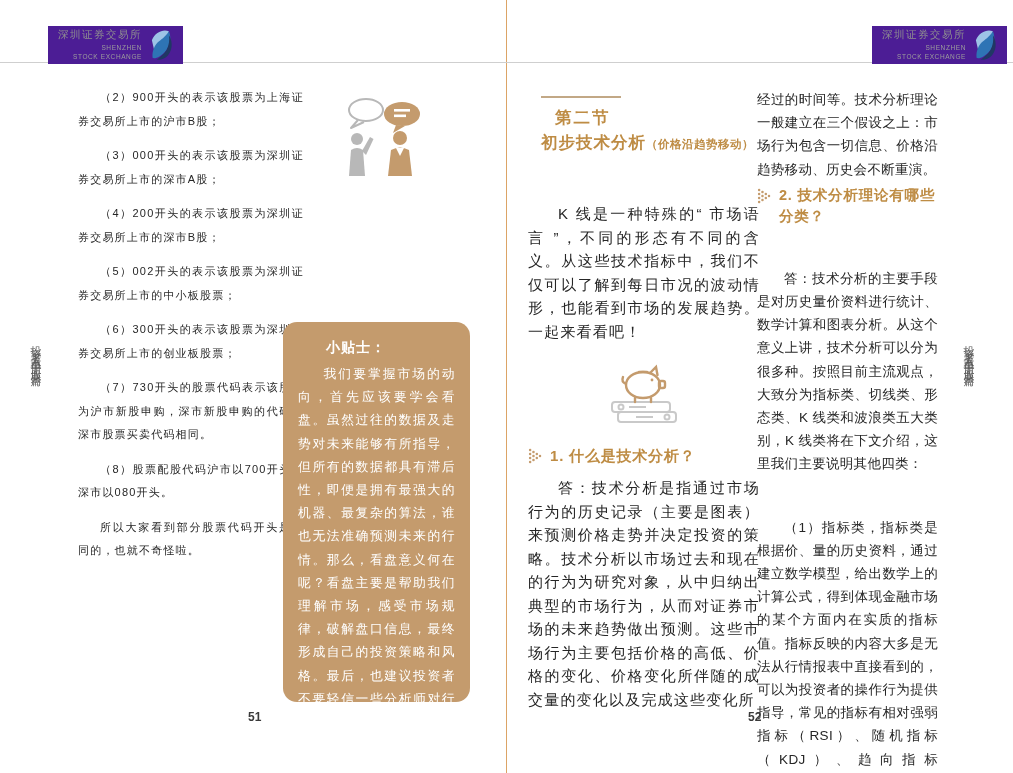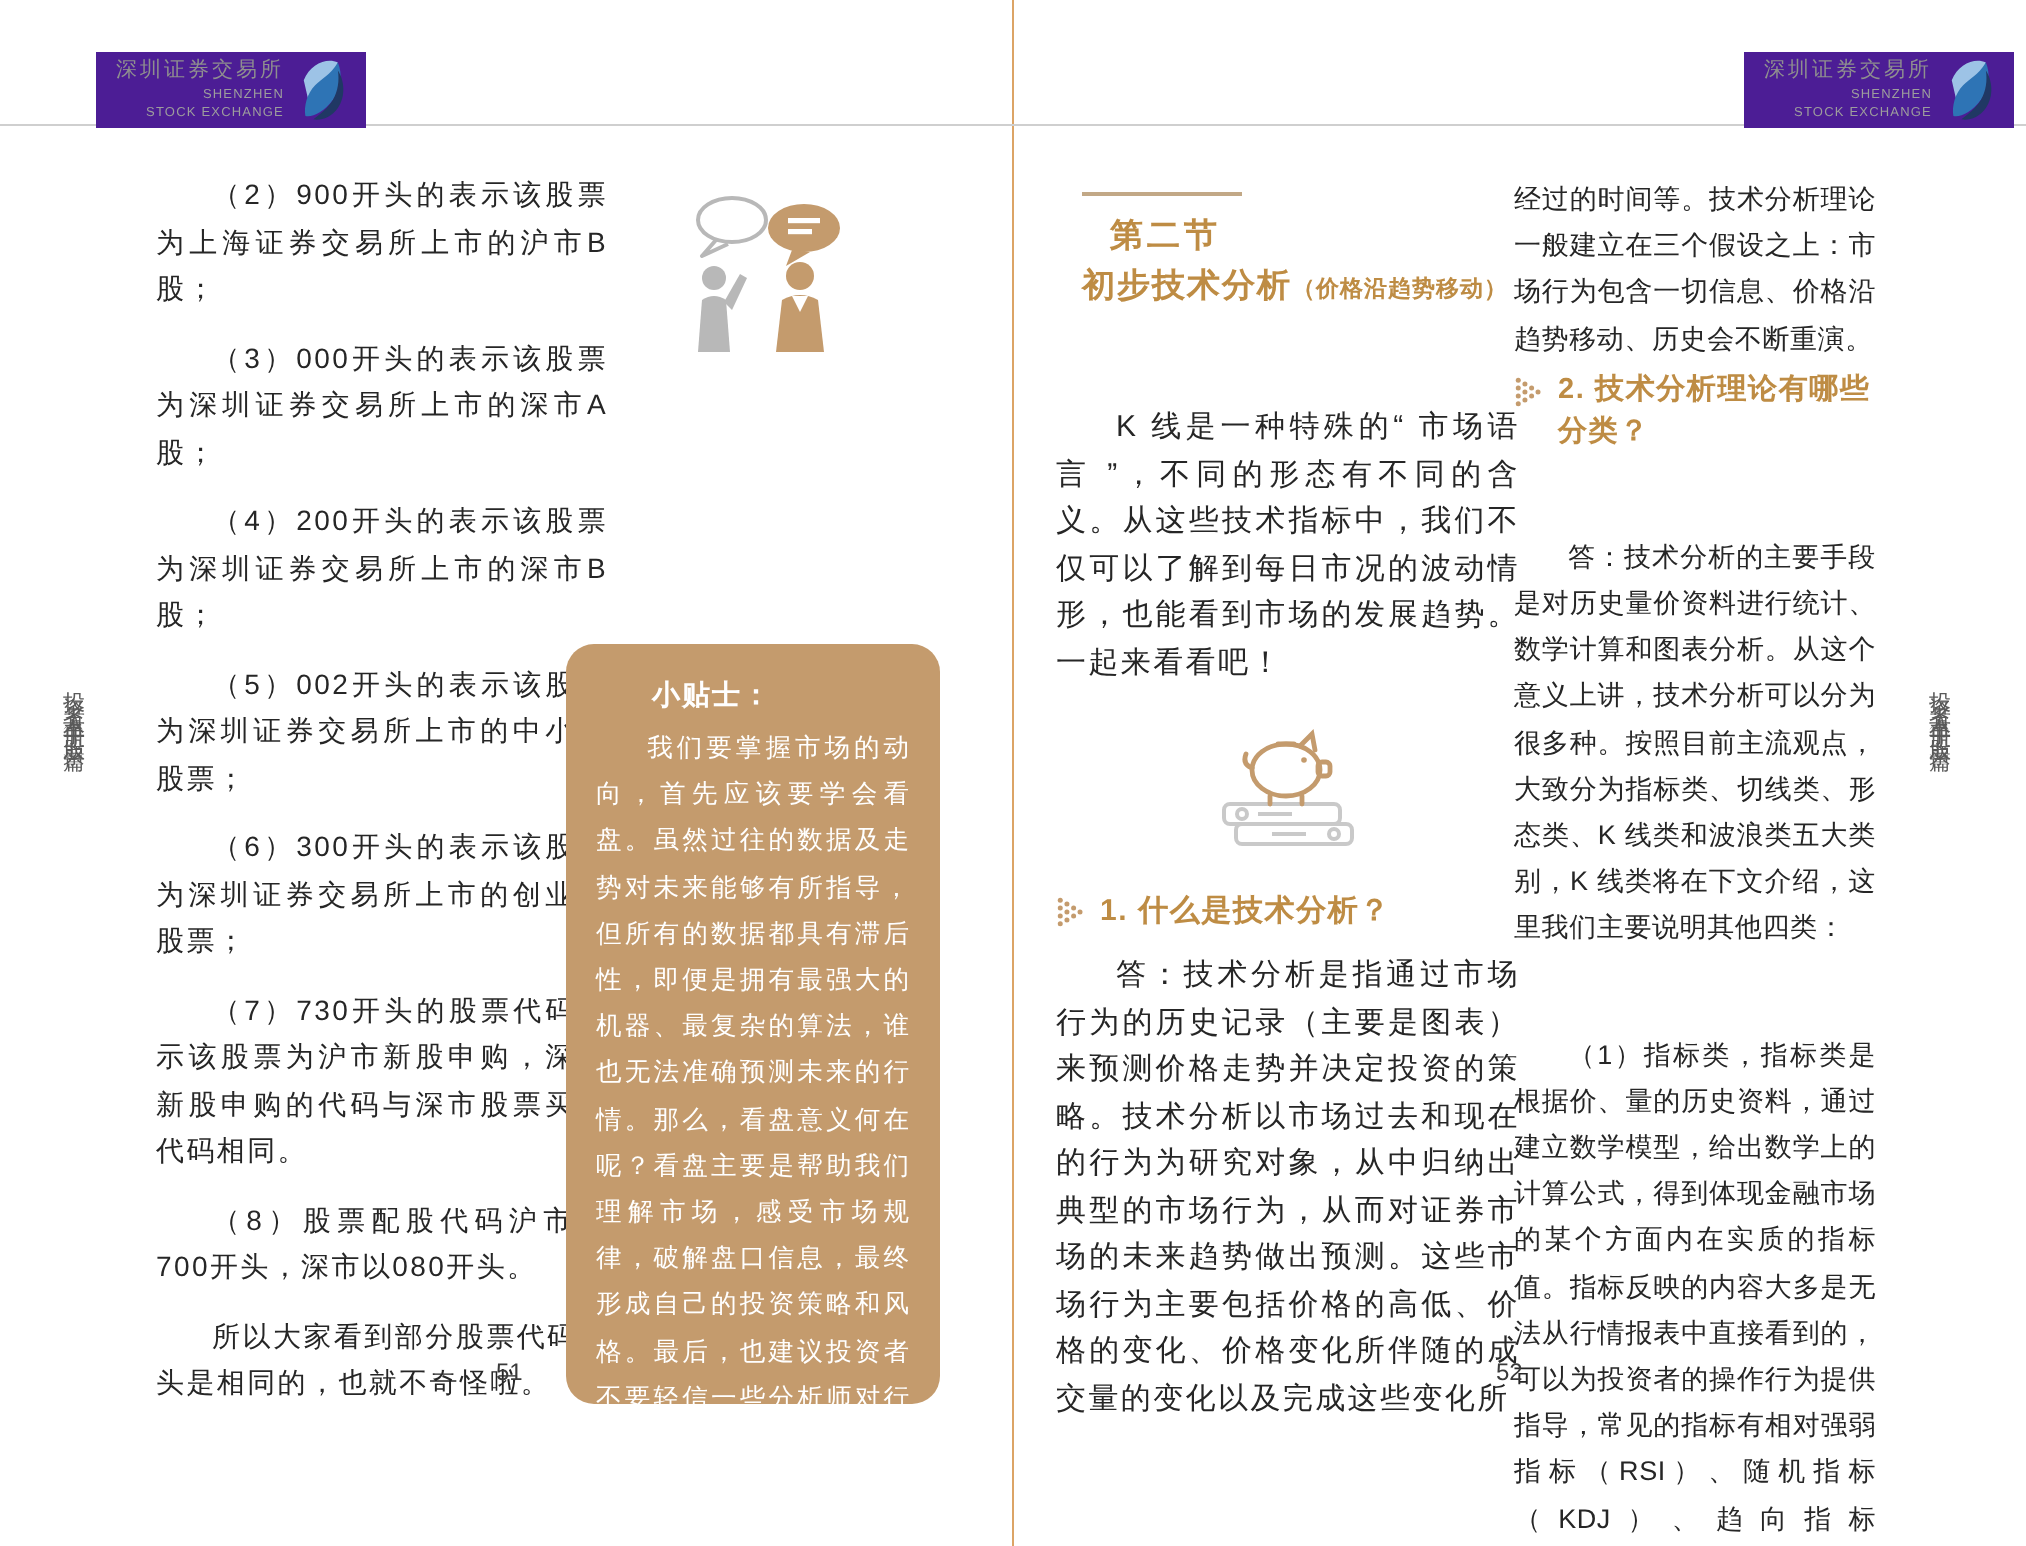--- a/index.html
+++ b/index.html
@@ -14,27 +14,27 @@
   .logo-right { left:872px; }
   .logo-text { display:flex; flex-direction:column; align-items:flex-end; }
   .logo-cn { font-size:10.5px; color:#8f8f8f; letter-spacing:1.5px; white-space:nowrap; }
   .logo-en { font-size:6.5px; color:#9d9d9d; letter-spacing:0.6px; text-align:right; line-height:1.35; margin-top:2px; }
 
   .side-tab { position:absolute; top:337px; writing-mode:vertical-rl; font-size:11px; color:#5a5a5a;
               letter-spacing:3px; line-height:1; }
   .side-tab.left  { left:30px; }
   .side-tab.right { left:963px; }
 
-  .page-num { position:absolute; top:679px; font-size:12px; font-weight:normal; color:#3a3a3a; }
+  .page-num { position:absolute; top:710px; font-size:12px; font-weight:bold; color:#3a3a3a; }
   .page-num.left  { left:248px; }
   .page-num.right { left:748px; }
 
   
   .col-l1 { position:absolute; left:78px; top:86px; width:226px; }
-  .col-l1 p { font-size:14px; line-height:23.5px; letter-spacing:1.2px; text-align:justify;
+  .col-l1 p { font-size:11px; line-height:23.5px; letter-spacing:1.2px; text-align:justify;
               text-indent:2em; color:#262626; margin:0 0 11px 0; }
 
   .talk-icon { position:absolute; left:336px; top:94px; }
 
   .tip-box { position:absolute; left:283px; top:322px; width:187px; height:380px;
              background:#c49b6d; border-radius:14px; padding:17px 15px; color:#ffffff; }
   .tip-title { font-size:14px; font-weight:bold; margin-left:2em; margin-bottom:5px; letter-spacing:1px; }
   .tip-body { font-size:12.8px; line-height:23.2px; letter-spacing:0.4px; text-align:justify;
               text-indent:2em; color:#ffffff; }
 

